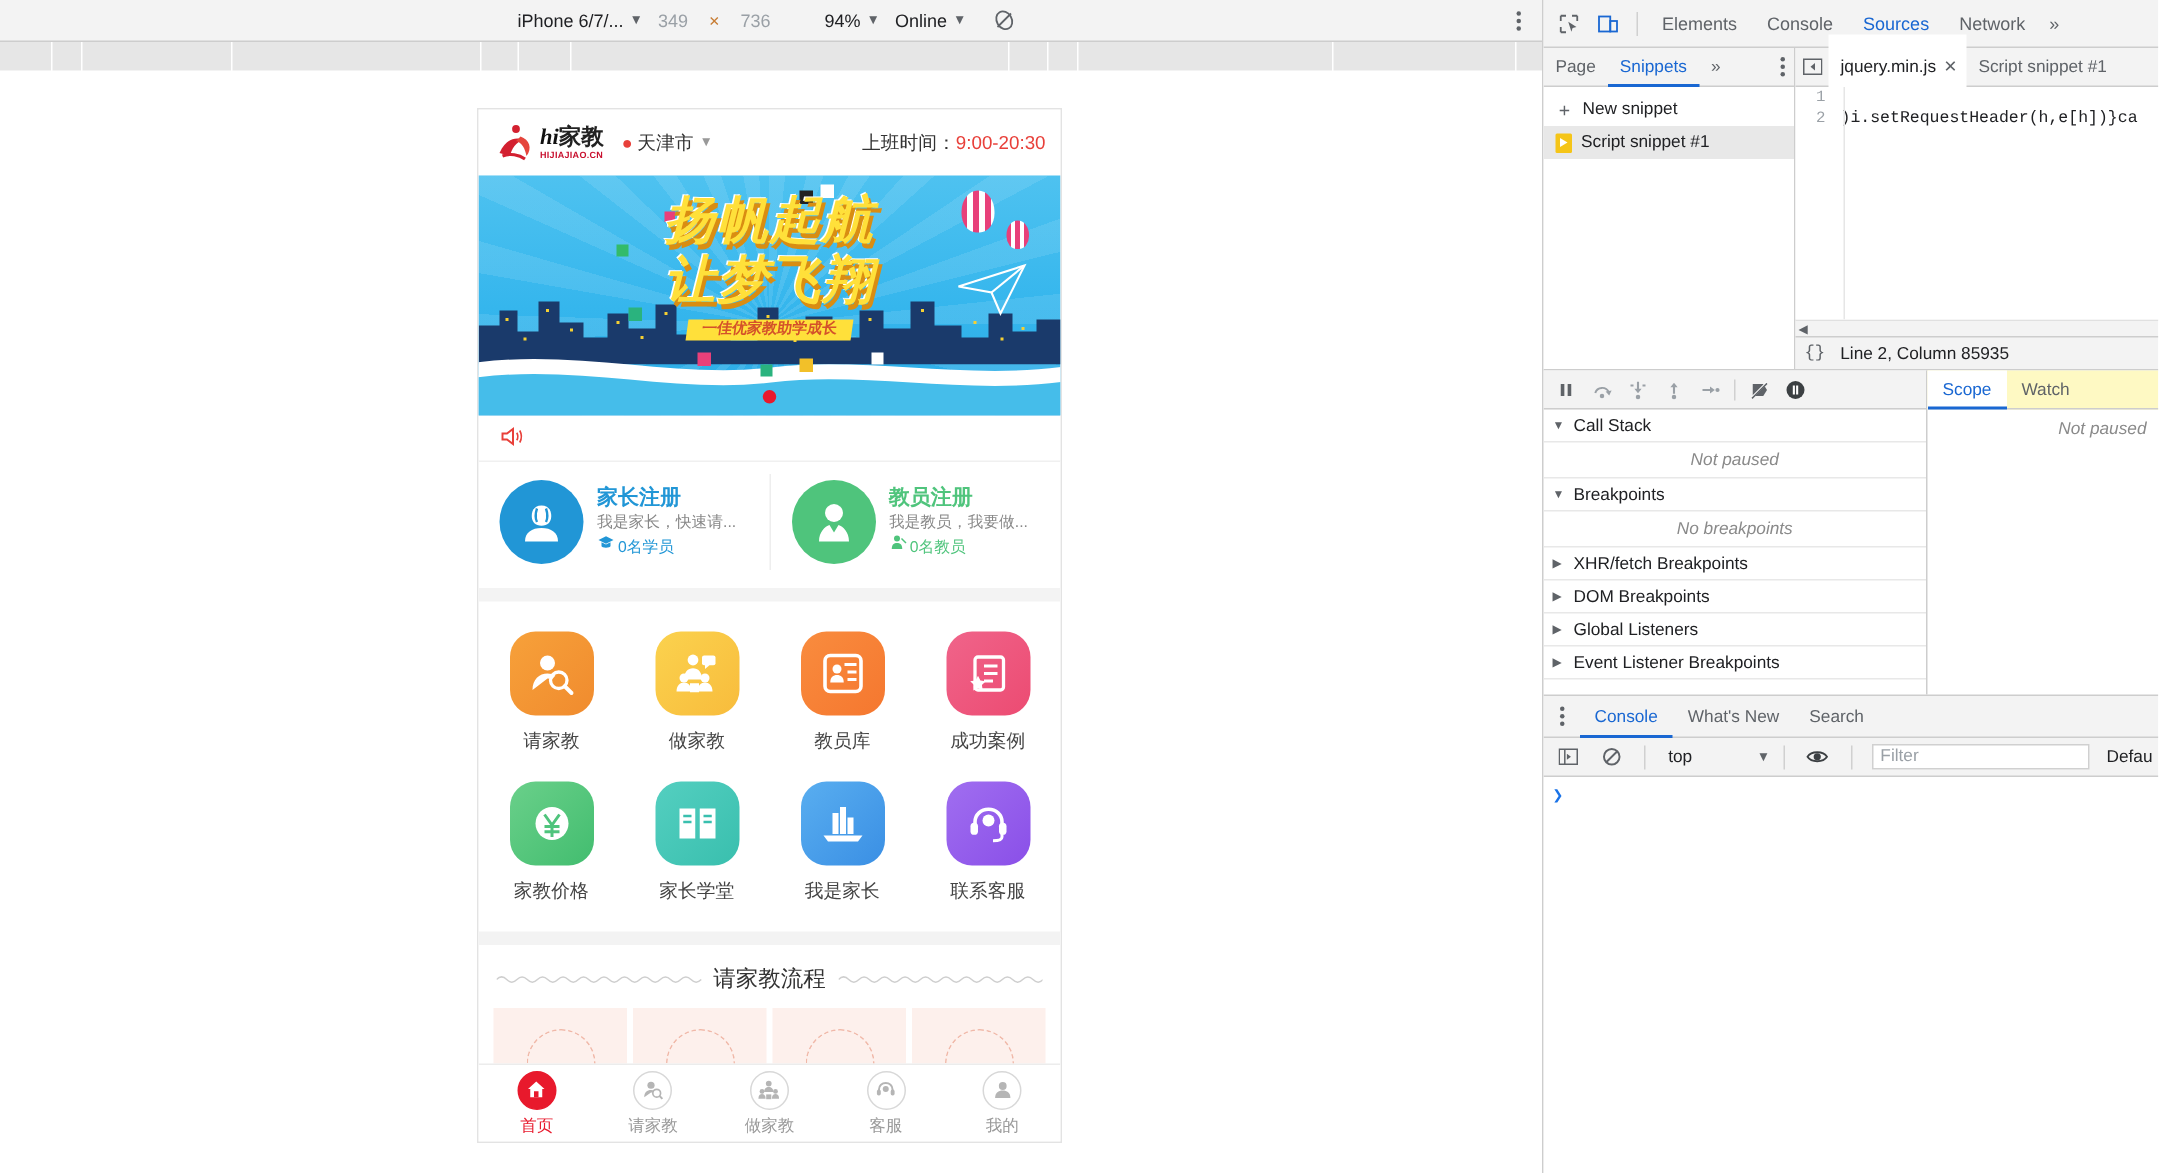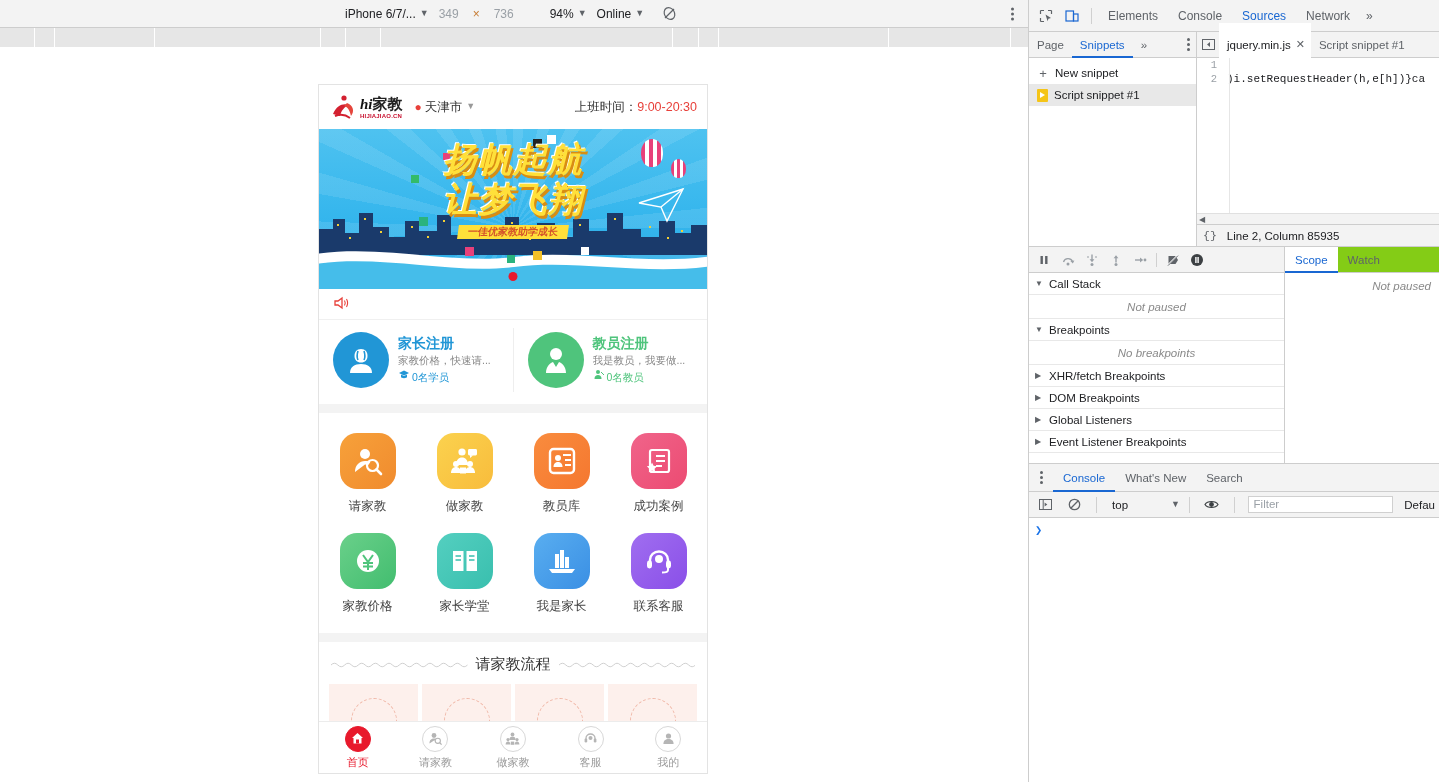--- a/index.html
+++ b/index.html
@@ -59,21 +59,21 @@
   .canvas {
     position: absolute; top: 49px; left: 0;
     width: 1028px; height: 733px;
     background: #ffffff;
     overflow: hidden;
   }
 
   
   .phone {
     position: absolute;
-    left: 318px; top: 35px;
+    left: 318px; top: 23px;
     width: 390px; height: 690px;
     background: #ffffff;
     border: 1px solid #e3e3e3;
     overflow: hidden;
   }
 
   
   .site-header {
     height: 44px; display: flex; align-items: center;
     padding: 0 10px; background: #fff;
@@ -267,21 +267,21 @@
   .dbg-sep { width: 1px; height: 14px; background: #d0d0d0; margin: 0 3px; }
   .acc-head { height: 22px; display: flex; align-items: center; gap: 5px;
               padding: 0 6px; border-bottom: 1px solid #e8e8e8;
               font-size: 11.5px; color: #202124; }
   .tri { font-size: 8px; color: #5f6368; width: 9px; }
   .acc-empty { height: 24px; display: flex; align-items: center; justify-content: center;
                font-size: 11.5px; color: #8a8a8a; font-style: italic;
                border-bottom: 1px solid #e8e8e8; }
   .debug-right { flex: 1; display: flex; flex-direction: column; min-width: 0; }
   .scope-tabs { height: 26px; display: flex; align-items: center;
-                background: #84cc16; border-bottom: 1px solid #cdcdcd; }
+                background: #fef9c3; border-bottom: 1px solid #cdcdcd; }
   .stab { padding: 0 10px; height: 26px; display: flex; align-items: center;
           font-size: 11.5px; color: #5f6368; }
   .stab.sel { color: #1967d2; background:#fff; box-shadow: inset 0 -2px 0 #1967d2; }
   .scope-empty { padding: 7px 8px 0 0; text-align: right; font-size: 11.5px;
                  color: #8a8a8a; font-style: italic; white-space: nowrap; }
 
   .drawer { flex: 1; display: flex; flex-direction: column; min-height: 0; }
   .drawer-tabs { height: 28px; display: flex; align-items: center;
                  background: #f3f3f3; border-bottom: 1px solid #cdcdcd; }
   .drawer-kebab { width: 24px; display: flex; flex-direction: column; gap: 2px;
@@ -448,21 +448,21 @@
           <div class="reg-card">
             <div class="reg-ic blue">
               <svg width="34" height="34" viewBox="0 0 34 34">
                 <path fill="#fff" d="M17 6 C12.5 6 10.5 9 10.5 13 C10.5 17 13 19.5 17 19.5 C21 19.5 23.5 17 23.5 13 C23.5 9 21.5 6 17 6 Z"></path>
                 <path fill="#2196d6" d="M14 8 C13 11 13 15 14 17 M20 8 C21 11 21 15 20 17" stroke="#2196d6" stroke-width="1.6"></path>
                 <path fill="#fff" d="M6 30 C6 24 10.5 21 17 21 C23.5 21 28 24 28 30 Z"></path>
               </svg>
             </div>
             <div class="reg-body">
               <div class="reg-title blue">家长注册</div>
-              <div class="reg-sub">家教价格，快速请...</div>
+              <div class="reg-sub">我是家长，快速请...</div>
               <div class="reg-count blue">
                 <span>
                   <svg width="12" height="12" viewBox="0 0 12 12">
                       <path fill="#2196d6" d="M1 4 L6 1.5 L11 4 L6 6.5 Z"></path>
                       <path fill="#2196d6" d="M3 5.5 V8 C3 9.5 9 9.5 9 8 V5.5 L6 7 Z"></path>
                     </svg>
                 </span>
                 <span>0名学员</span>
               </div>
             </div>

